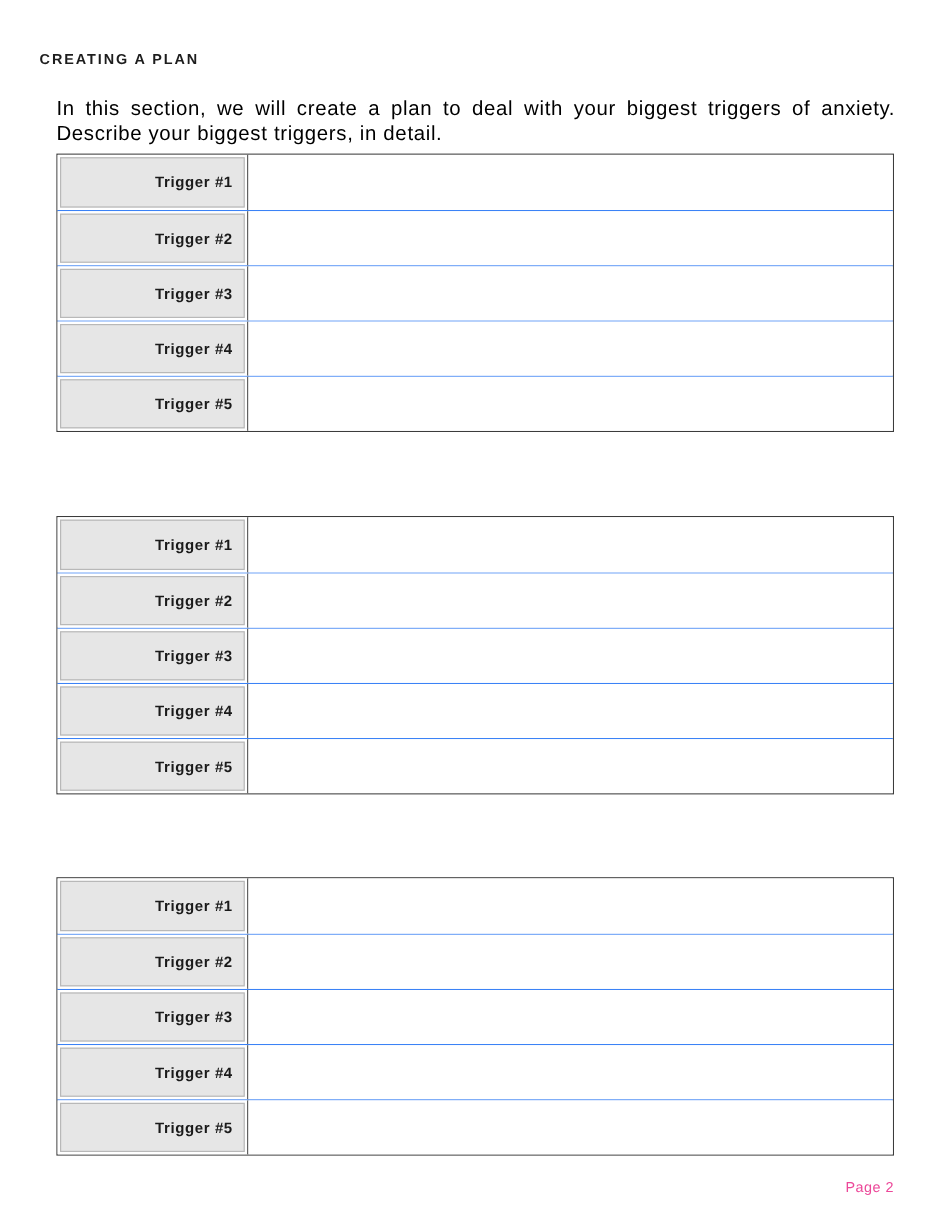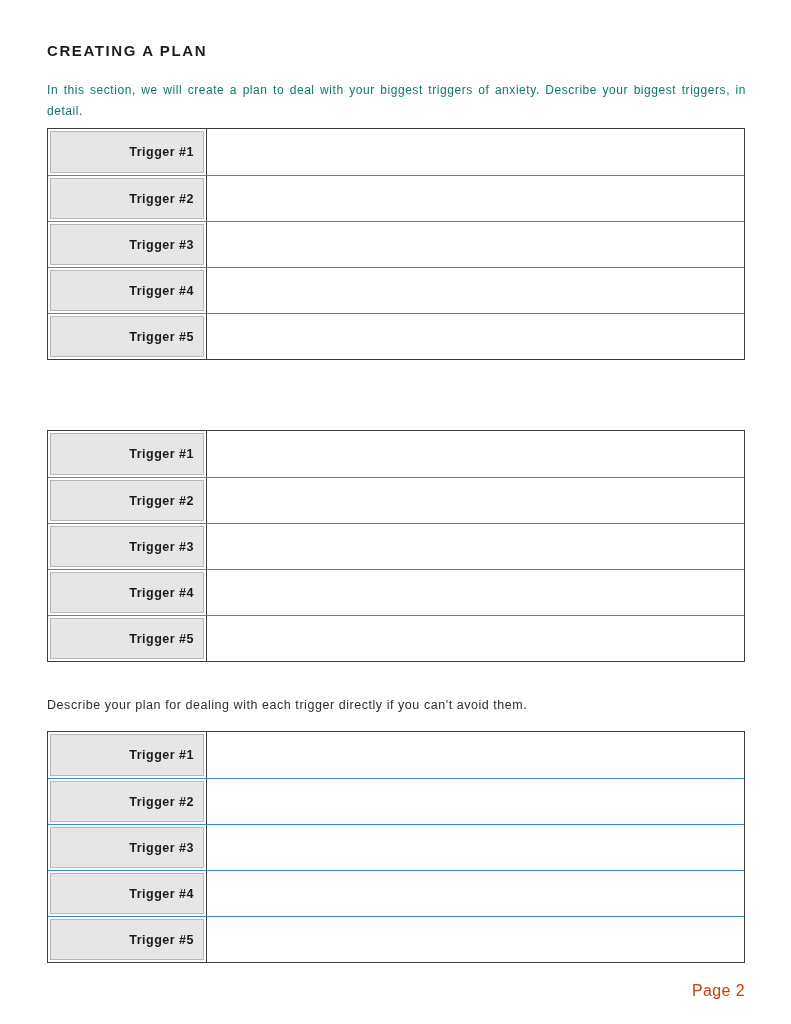--- a/index.html
+++ b/index.html
@@ -8,37 +8,37 @@
     position: relative;
     width: 791px;
     height: 1024px;
     background: #ffffff;
     font-family: "Liberation Sans", sans-serif;
     color: #2e2e2e;
     overflow: hidden;
   }
   .page-title {
     position: absolute;
-    left: 47px;
+    left: 33px;
     top: 42px;
-    font-size: 15px;
+    font-size: 12px;
     font-weight: bold;
     letter-spacing: 1.6px;
     color: #1d1d1d;
   }
   .intro-text {
     position: absolute;
     left: 47px;
     top: 80px;
     width: 699px;
-    font-size: 12px;
+    font-size: 17px;
     line-height: 21px;
     letter-spacing: 0.55px;
     text-align: justify;
-    color: #0f766e;
+    color: #000000;
   }
   .section-desc {
     position: absolute;
     left: 47px;
     width: 699px;
     font-size: 12.5px;
     letter-spacing: 0.55px;
     color: #2e2e2e;
   }
   .desc-2 { top: 398px; }
@@ -81,23 +81,23 @@
     color: #1a1a1a;
   }
   .input-cell {
     flex: 1 1 auto;
     background: #ffffff;
   }
   .page-number {
     position: absolute;
     right: 46px;
     top: 982px;
-    font-size: 16px;
+    font-size: 12px;
     letter-spacing: 0.4px;
-    color: #c2410c;
+    color: #ec4899;
   }
 </style>
 </head>
 <body>
 
 <div class="page">
 
   <div class="page-title">CREATING A PLAN</div>
 
   <div class="intro-text">In this section, we will create a plan to deal with your biggest triggers of anxiety. Describe your biggest triggers, in detail.</div>
@@ -162,21 +162,20 @@
       <div class="input-cell"></div>
     </div>
     <div class="t-row">
       <div class="label-cell">
         <div class="label-shade">Trigger #5</div>
       </div>
       <div class="input-cell"></div>
     </div>
   </div>
 
-  <div class="section-desc desc-3">Describe your plan for dealing with each trigger directly if you can't avoid them.</div>
 
   <div class="trigger-table tbl-3">
     <div class="t-row">
       <div class="label-cell">
         <div class="label-shade">Trigger #1</div>
       </div>
       <div class="input-cell"></div>
     </div>
     <div class="t-row">
       <div class="label-cell">

